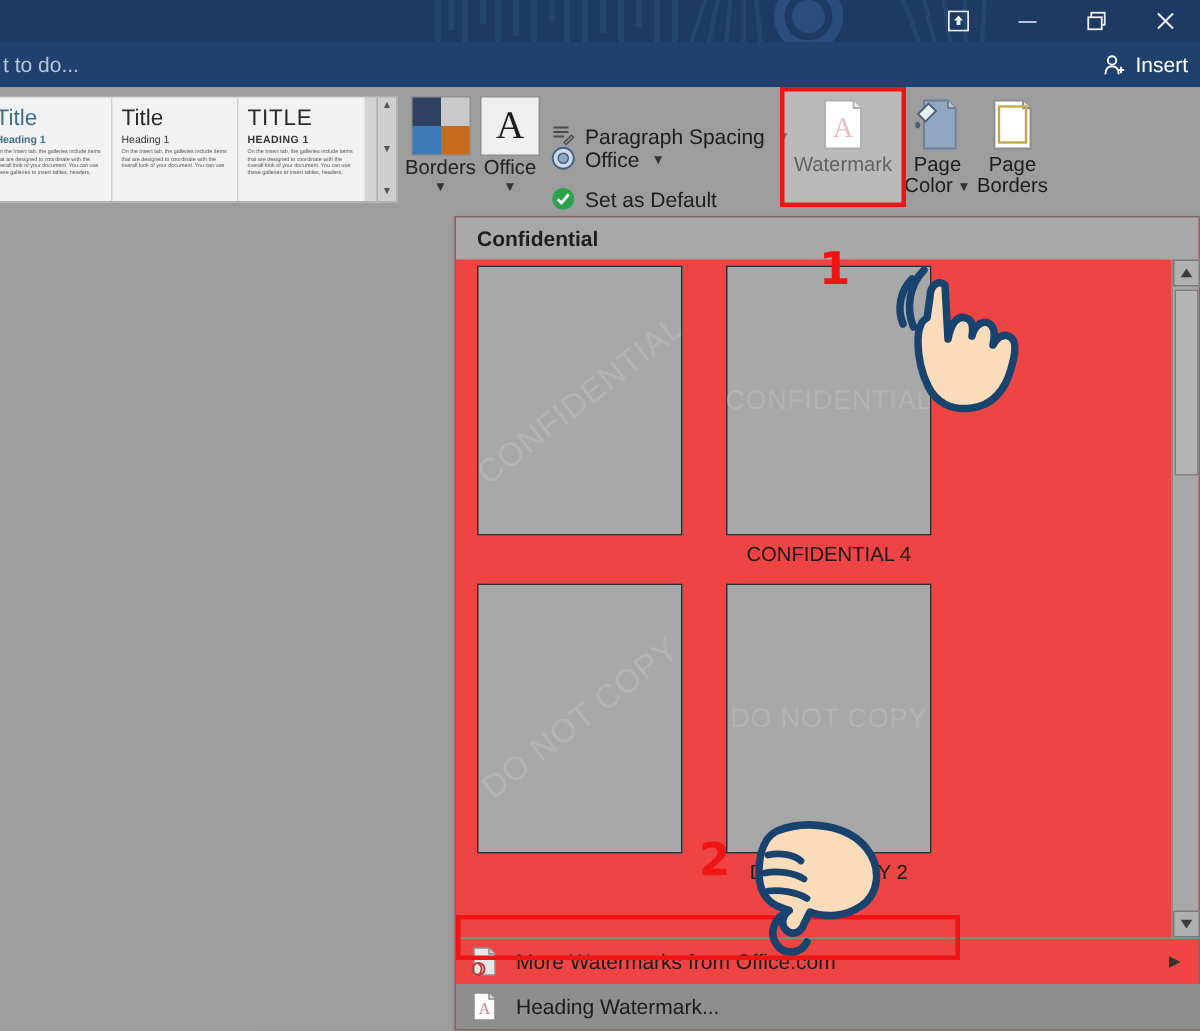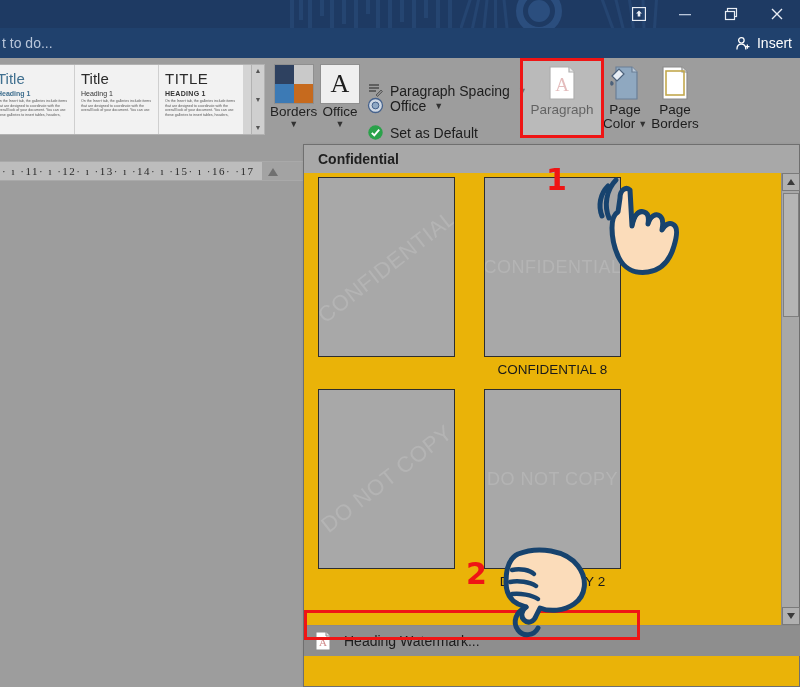--- a/index.html
+++ b/index.html
@@ -156,21 +156,21 @@
 
   
   .doc-canvas {
     position: absolute; left: 0; top: 181px; width: 330px; height: 506px;
     background: #9d9d9d;
   }
 
   
   .dropdown {
     position: absolute; left: 303px; top: 144px; width: 497px; height: 543px;
-    background: #eab308; border: 1px solid #6f6f6f;
+    background: #ef4444; border: 1px solid #6f6f6f;
     box-shadow: 2px 2px 4px rgba(0,0,0,.22);
   }
   .dd-header {
     height: 28px; display: flex; align-items: center;
     padding-left: 14px; font-size: 14px; font-weight: bold; color: #1f1f1f;
     background: #a8a8a8;
   }
   .gallery {
     position: absolute; left: 0; top: 28px; width: 478px; height: 452px;
     padding: 4px 0 0 14px;
@@ -382,21 +382,21 @@
         </svg>
         <span>Set as Default</span>
       </div>
 
       <div class="page-btn" style="left:532px;top:7px;">
         <svg class="glyph" viewBox="0 0 34 36">
           <path d="M5 2 H24 L29 7 V34 H5 Z" fill="#ffffff" stroke="#8c8c8c" stroke-width="1.2"></path>
           <path d="M24 2 V7 H29" fill="#e2e2e2" stroke="#8c8c8c" stroke-width="1.2"></path>
           <text x="17" y="26" font-size="19" fill="#d9a0a0" text-anchor="middle" font-family="Liberation Serif, serif">A</text>
         </svg>
-        <span>Paragraph</span>
+        <span>Watermark</span>
       </div>
 
       <div class="page-btn" style="left:595px;top:7px;">
         <svg class="glyph" viewBox="0 0 34 36">
           <path d="M8 2 H24 L29 7 V34 H8 Z" fill="#8fa8c0" stroke="#6b7f96" stroke-width="1.2"></path>
           <path d="M24 2 V7 H29" fill="#b9c8d8" stroke="#6b7f96" stroke-width="1.2"></path>
           <path d="M4 11 L11 4 L16 9 L9 16 Z" fill="#e8eef5" stroke="#4c617a" stroke-width="1.2"></path>
           <path d="M3 16 C1 19 3 22 5 20 C6.5 18.5 5 16 3 16 Z" fill="#4c617a"></path>
         </svg>
         <span>Page</span>
@@ -415,46 +415,41 @@
         <span>Page</span>
         <span>Borders</span>
       </div>
 
     </div>
   </div>
 
   <div class="wm-highlight"></div>
 
 
-  <div class="ruler">
-    <div class="ruler-shade"></div>
-    <span style="position:relative;z-index:2;">·  ı  ·11·  ı  ·12·  ı  ·13·  ı  ·14·  ı  ·15·  ı  ·16·  ·17</span>
-    <div class="ruler-indent"></div>
-  </div>
   <div class="doc-canvas"></div>
 
   <div class="dropdown">
 
     <div class="dd-header">
       <span>Confidential</span>
     </div>
 
     <div class="gallery">
 
       <div class="wm-cell">
         <div class="wm-thumb">
           <div class="wm-text wm-diag">CONFIDENTIAL</div>
         </div>
       </div>
 
       <div class="wm-cell">
         <div class="wm-thumb">
           <div class="wm-text wm-horiz">CONFIDENTIAL</div>
         </div>
-        <div class="wm-label">CONFIDENTIAL 8</div>
+        <div class="wm-label">CONFIDENTIAL 4</div>
       </div>
 
       <div class="wm-cell">
         <div class="wm-thumb">
           <div class="wm-text wm-diag">DO NOT COPY</div>
         </div>
       </div>
 
       <div class="wm-cell">
         <div class="wm-thumb">
@@ -476,20 +471,30 @@
         <svg width="8" height="6" viewBox="0 0 8 6">
             <path d="M0 0 L8 0 L4 6 Z" fill="#3b3b3b"></path>
           </svg>
       </div>
     </div>
 
     <div class="dd-sep"></div>
 
     <div class="menu-list">
 
+      <div class="menu-item">
+        <svg class="mi-ico" viewBox="0 0 22 22">
+          <path d="M4 2 H14 L18 6 V20 H4 Z" fill="#e6e6e6" stroke="#8c8c8c" stroke-width="1"></path>
+          <path d="M14 2 V6 H18" fill="#cfcfcf" stroke="#8c8c8c" stroke-width="1"></path>
+          <circle cx="7" cy="16" r="4" fill="none" stroke="#c03a3a" stroke-width="1.4"></circle>
+          <path d="M7 12.5 A4 4 0 0 1 7 19.5" fill="none" stroke="#c03a3a" stroke-width="1.2"></path>
+        </svg>
+        <span class="mi-label">More Watermarks from Office.com</span>
+        <span class="mi-arrow">▶</span>
+      </div>
 
       <div class="menu-item selected">
         <svg class="mi-ico" viewBox="0 0 22 22">
           <path d="M4 2 H14 L18 6 V20 H4 Z" fill="#ffffff" stroke="#8c8c8c" stroke-width="1"></path>
           <path d="M14 2 V6 H18" fill="#e2e2e2" stroke="#8c8c8c" stroke-width="1"></path>
           <text x="11" y="16" font-size="11" fill="#d08a8a" text-anchor="middle" font-family="Liberation Serif, serif">A</text>
         </svg>
         <span class="mi-label">Heading Watermark...</span>
       </div>
 

